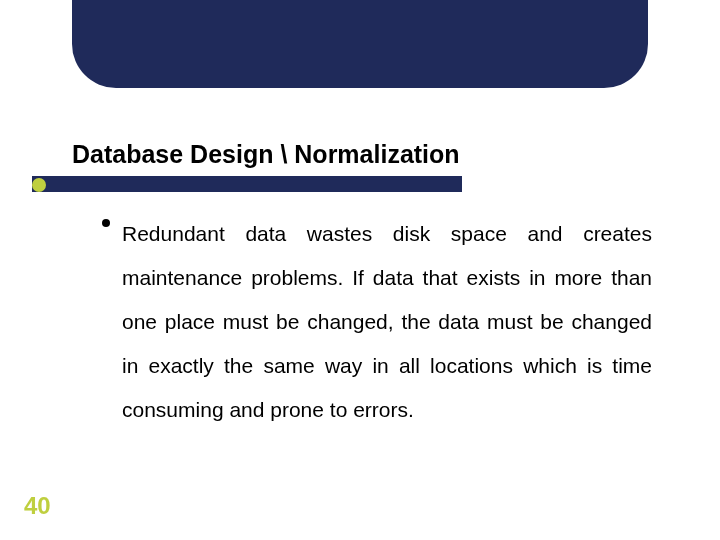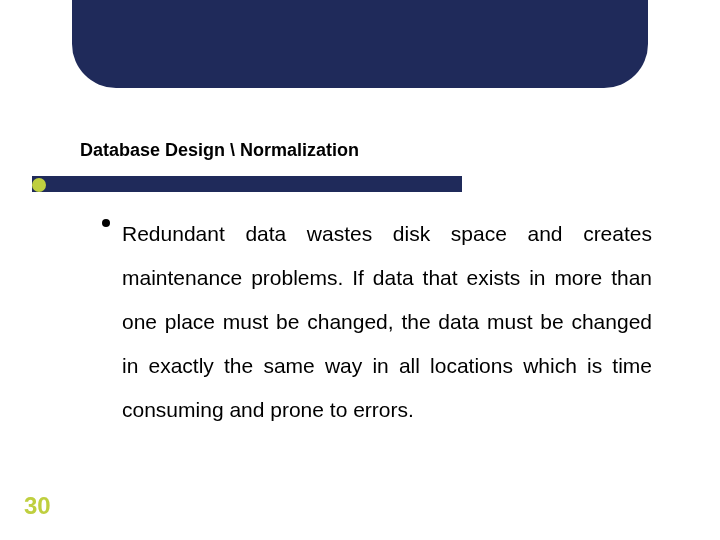--- a/index.html
+++ b/index.html
@@ -17,23 +17,23 @@
     left: 72px;
     top: 0;
     width: 576px;
     height: 88px;
     background: #1f2a5a;
     border-bottom-left-radius: 44px;
     border-bottom-right-radius: 44px;
   }
   .title {
     position: absolute;
-    left: 80px;
+    left: 72px;
     top: 140px;
-    font-size: 18px;
+    font-size: 25px;
     font-weight: bold;
     color: #000000;
   }
   .underline-bar {
     position: absolute;
     left: 32px;
     top: 176px;
     width: 430px;
     height: 16px;
     background: #1f2a5a;
@@ -86,13 +86,13 @@
 <div class="title">Database Design  \  Normalization</div>
 
 <div class="underline-bar"></div>
 <div class="dot"></div>
 
 <div class="body-area">
   <div class="bullet"></div>
   <div class="body-text">Redundant data wastes disk space and creates maintenance problems. If data that exists in more than one place must be changed, the data must be changed in exactly the same way in all locations which is time consuming and prone to errors.</div>
 </div>
 
-<div class="page-number">30</div>
+<div class="page-number">40</div>
 
 </body></html>

